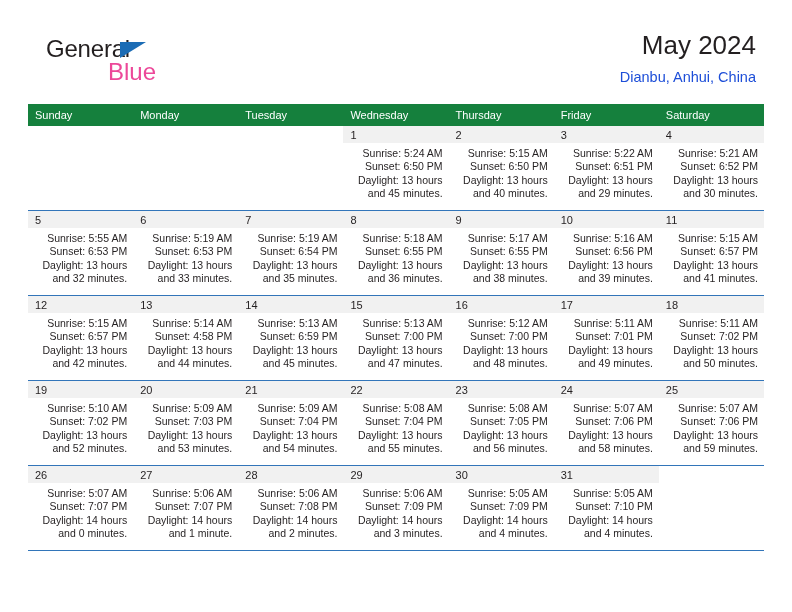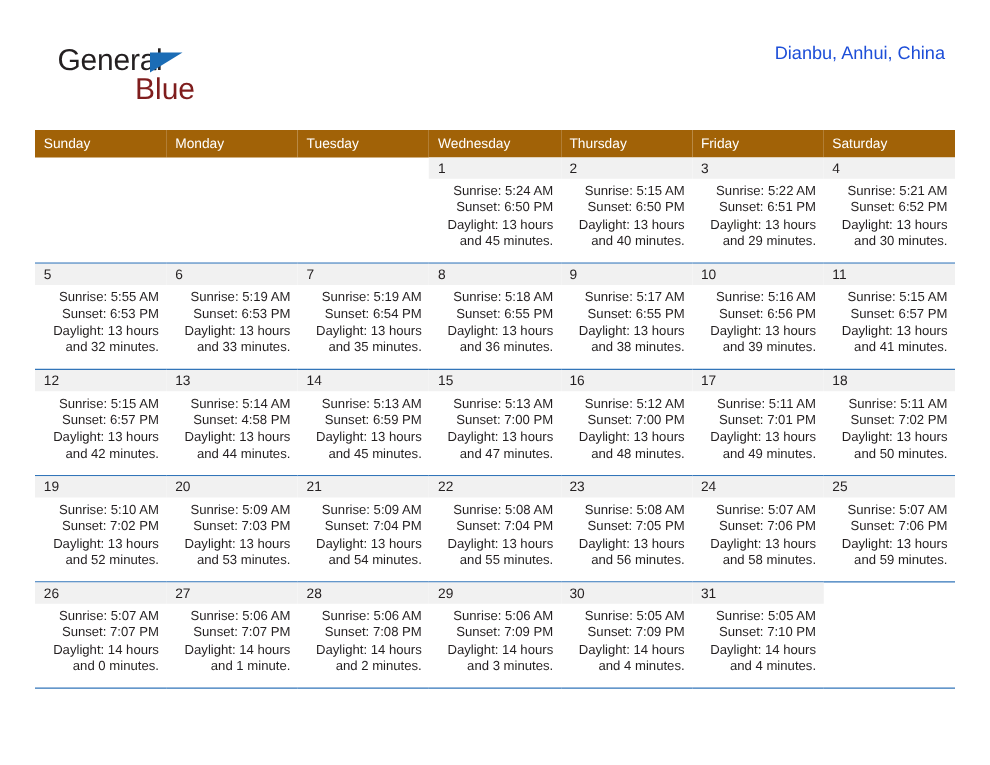--- a/index.html
+++ b/index.html
@@ -54,21 +54,21 @@
     width: 0;
     height: 0;
     border-left: 26px solid #1b6cb5;
     border-bottom: 16px solid transparent;
   }
   .brand-blue {
     position: absolute;
     left: 62px;
     top: 23px;
     font-size: 24px;
-    color: #7f1d1d;
+    color: #ec4899;
     line-height: 26px;
     white-space: nowrap;
   }
 
   .title-block {
     position: absolute;
     right: 8px;
     top: 0;
     text-align: right;
   }
@@ -92,21 +92,21 @@
     left: 28px;
     top: 104px;
     width: 736px;
   }
   .cal-table {
     width: 736px;
     border-collapse: collapse;
     table-layout: fixed;
   }
   .cal-table th {
-    background: #a16207;
+    background: #15803d;
     color: #ffffff;
     font-size: 11px;
     font-weight: normal;
     text-align: left;
     padding: 5px 0 5px 7px;
     height: 11px;
     border: none;
   }
   .cal-table td {
     width: 105.14px;
@@ -149,20 +149,21 @@
 
 <div class="page">
 
   <div class="header">
     <div class="brand">
       <div class="brand-general">General</div>
       <div class="brand-triangle"></div>
       <div class="brand-blue">Blue</div>
     </div>
     <div class="title-block">
+      <div class="cal-title">May 2024</div>
       <div class="cal-subtitle">Dianbu, Anhui, China</div>
     </div>
   </div>
 
   <div class="calendar">
     <table class="cal-table">
       <thead>
         <tr id="weekday-row">
             <th>Sunday</th>
             <th>Monday</th>

